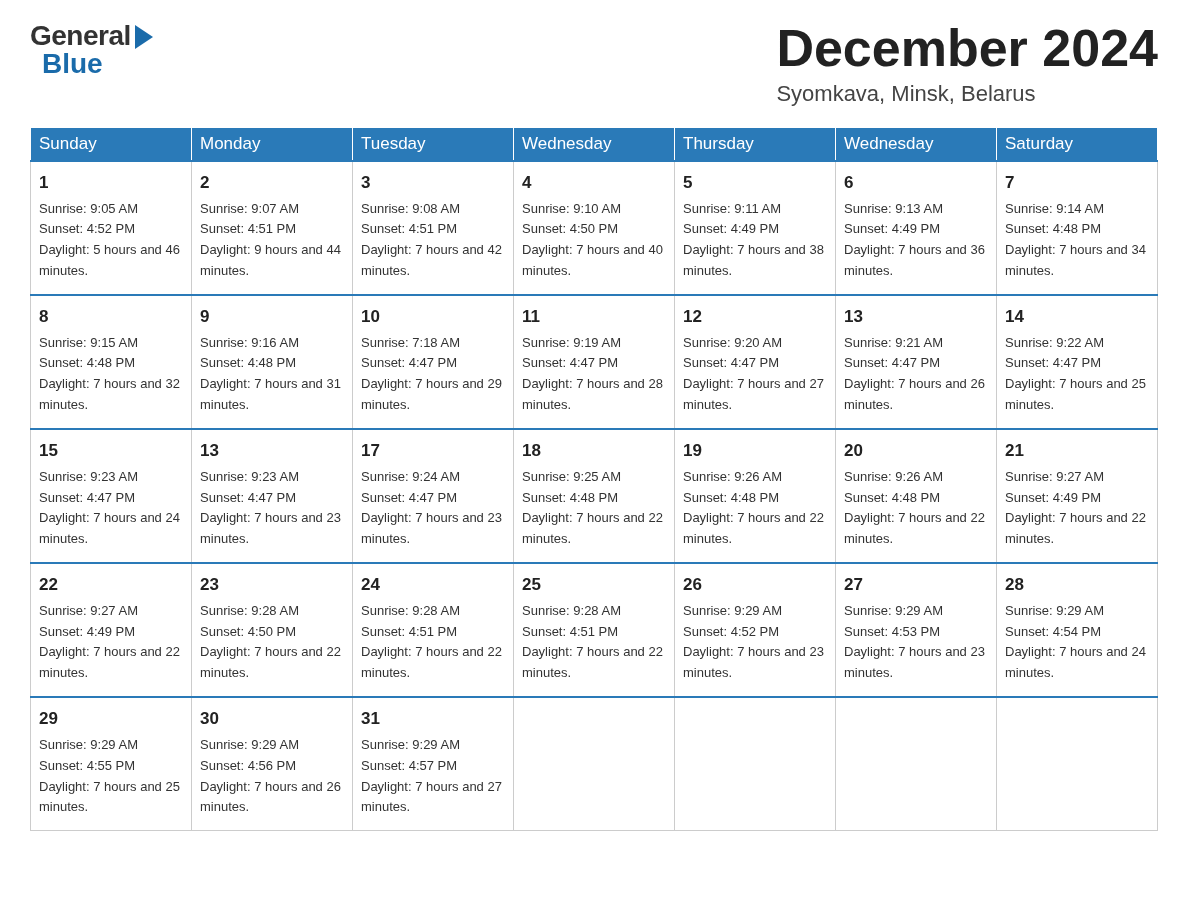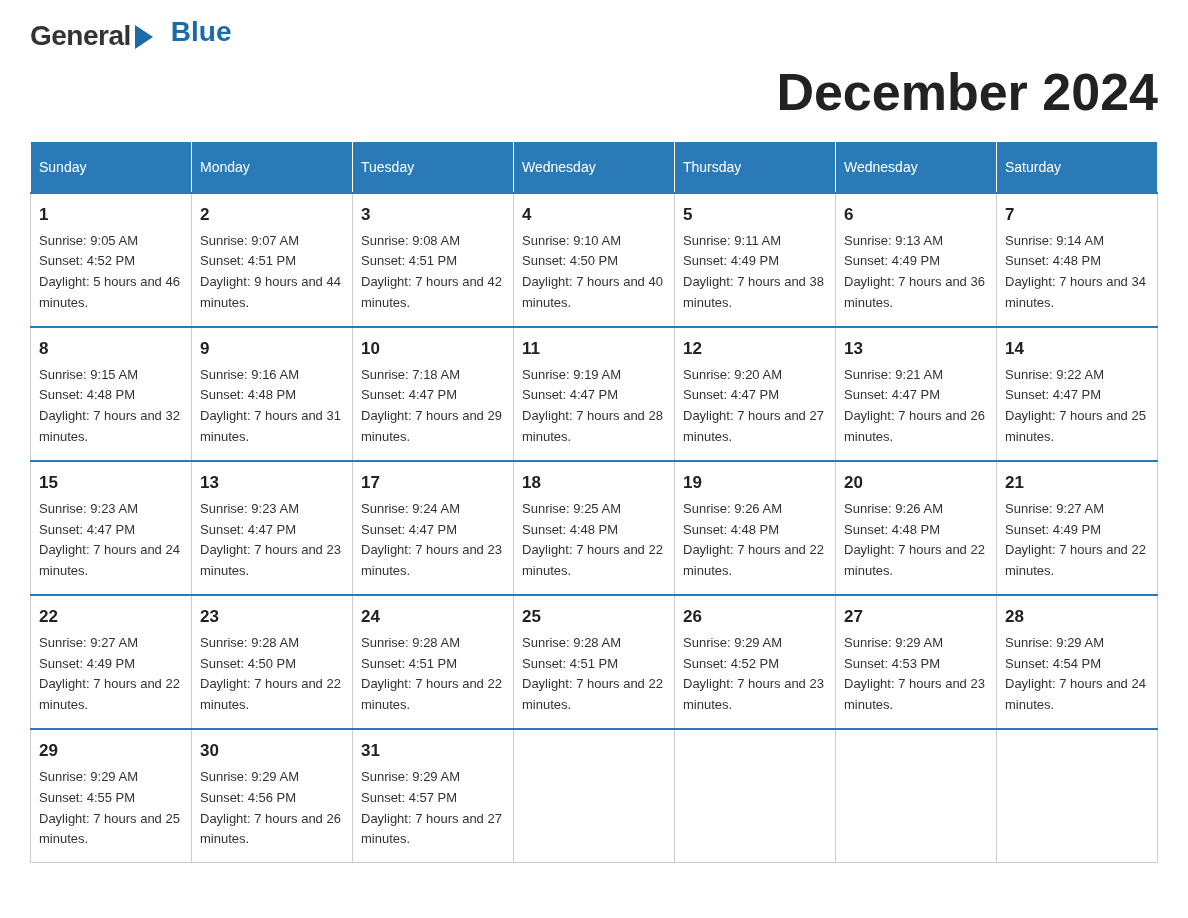--- a/index.html
+++ b/index.html
@@ -11,23 +11,22 @@
       padding: 20px 30px;
     }
     .header {
       display: flex;
       justify-content: space-between;
       align-items: flex-start;
       margin-bottom: 20px;
     }
     .logo {
       display: flex;
-      flex-direction: row;
+      flex-direction: column;
       align-items: flex-start;
-      gap: 6px;
     }
     .logo-top {
       display: flex;
       align-items: center;
     }
     .logo-general {
       font-size: 28px;
       font-weight: bold;
       color: #333;
       letter-spacing: -0.5px;
@@ -43,43 +42,42 @@
     }
     .logo-blue {
       font-size: 28px;
       font-weight: bold;
       color: #1a6baa;
       margin-top: -4px;
       margin-left: 12px;
     }
     .title-section {
       text-align: left;
-      margin-top: 44px;
     }
     .month-title {
       font-size: 52px;
       font-weight: bold;
       color: #222;
       line-height: 1.1;
     }
     .location-title {
       font-size: 22px;
       color: #444;
       margin-top: 4px;
     }
     .calendar {
       width: 100%;
       border-collapse: collapse;
     }
     .calendar th {
       background: #2a7ab8;
       color: #fff;
-      font-size: 14px;
+      font-size: 17px;
       font-weight: normal;
-      padding: 17px 8px;
+      padding: 6px 8px;
       text-align: left;
       border: 1px solid #fff;
     }
     .calendar td {
       vertical-align: top;
       padding: 8px 8px 12px 8px;
       border: 1px solid #ccc;
       border-top: 2px solid #2a7ab8;
       width: calc(100% / 7);
       font-size: 13.5px;
@@ -107,20 +105,21 @@
 <div class="header">
   <div class="logo">
     <div class="logo-top">
       <span class="logo-general">General</span>
       <div class="logo-arrow"></div>
     </div>
     <span class="logo-blue">Blue</span>
   </div>
   <div class="title-section">
     <div class="month-title">December 2024</div>
+    <div class="location-title">Syomkava, Minsk, Belarus</div>
   </div>
 </div>
 
 <table class="calendar">
   <thead>
     <tr>
     <th>Sunday</th>
         <th>Monday</th>
         <th>Tuesday</th>
         <th>Wednesday</th>

